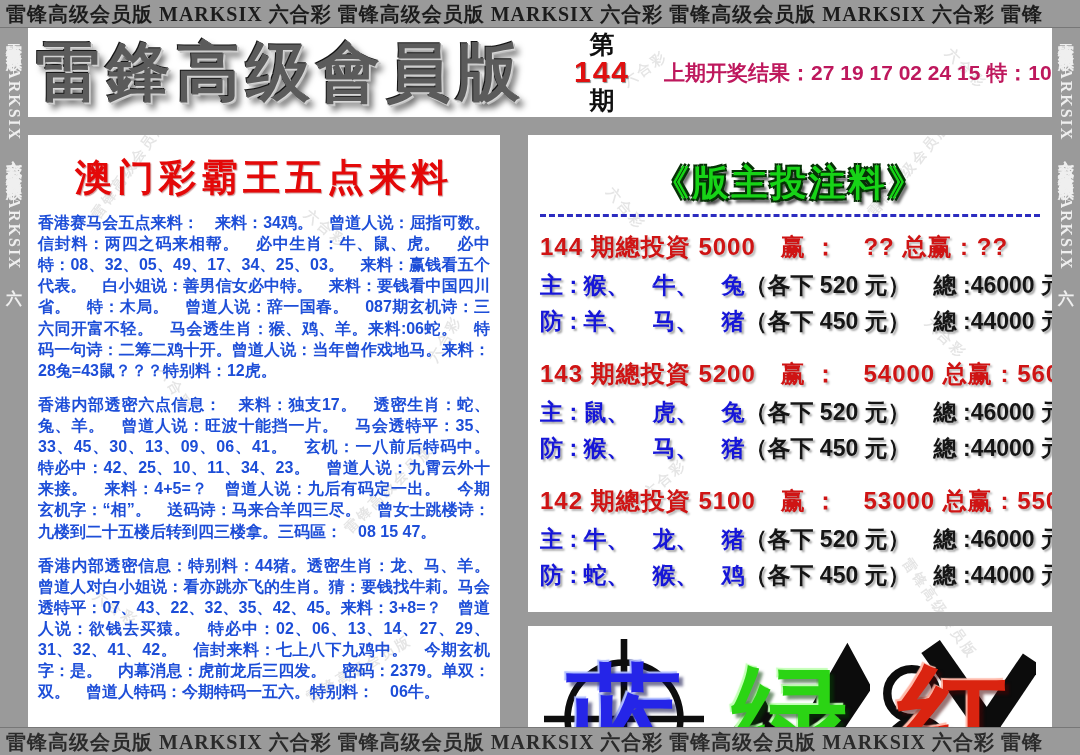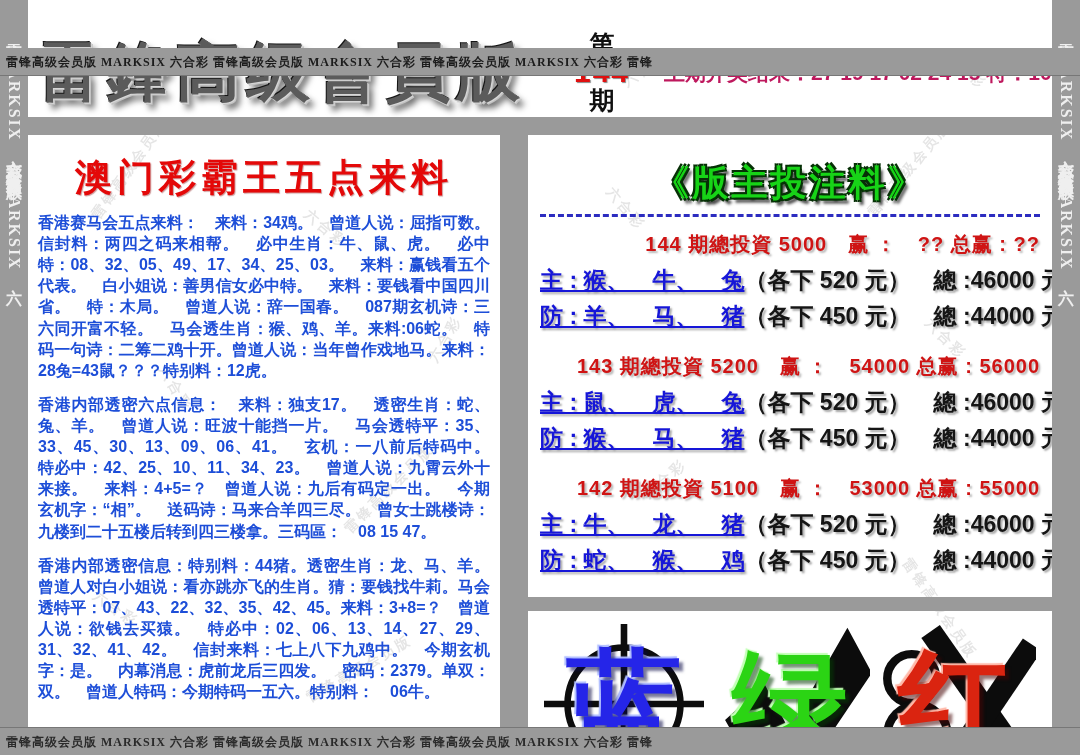--- a/index.html
+++ b/index.html
@@ -5,21 +5,21 @@
   html,body{margin:0;padding:0;}
   body{
     width:1080px;height:755px;position:relative;overflow:hidden;background:#ffffff;
     font-family:"Liberation Sans","DejaVu Sans",sans-serif;
   }
   
   .frame-top,.frame-bottom{
     position:absolute;left:0;width:1080px;height:28px;background:#9a9a9a;
     white-space:nowrap;overflow:hidden;box-sizing:border-box;z-index:6;
     font-family:"Liberation Serif","DejaVu Serif",serif;
-    font-weight:bold;font-size:12px;line-height:28px;letter-spacing:1px;padding-left:6px;margin-top:48px;
+    font-weight:bold;font-size:20px;line-height:28px;letter-spacing:1px;padding-left:6px;
   }
   .frame-top{top:0;color:#1c1c1c;border-bottom:1px solid #777;}
   .frame-bottom{bottom:0;color:#2a2a2a;border-top:1px solid #777;}
   .frame-left,.frame-right{
     position:absolute;top:0;bottom:0;width:28px;background:#9a9a9a;z-index:5;
     writing-mode:vertical-rl;white-space:nowrap;overflow:hidden;box-sizing:border-box;
     font-family:"Liberation Serif","DejaVu Serif",serif;
     font-weight:bold;font-size:16px;line-height:28px;letter-spacing:2px;padding-top:30px;
     color:#efefef;
   }
@@ -61,28 +61,28 @@
     padding:20px 12px;box-sizing:border-box;
   }
   .right-title{
     text-align:center;color:#17d417;font-size:36px;font-weight:900;letter-spacing:3px;
     margin:4px 0 6px;white-space:nowrap;
     text-shadow:2px 2px 0 #063006,-2px -2px 0 #063006,2px -2px 0 #063006,-2px 2px 0 #063006,4px 5px 3px #444;
   }
   .dash-divider{border:none;border-top:3px dashed #2c2cc0;margin:2px 0 14px;}
   .bet-block{margin-bottom:21px;}
   .blk-summary{
-    color:#cf1414;font-size:20px;font-weight:bold;letter-spacing:1px;white-space:nowrap;
-    text-shadow:2px 2px 2px #b9b9b9;margin-bottom:7px;text-align:right;
+    color:#cf1414;font-size:24px;font-weight:bold;letter-spacing:1px;white-space:nowrap;
+    text-shadow:2px 2px 2px #b9b9b9;margin-bottom:7px;
   }
   .blk-line{
     font-size:23px;font-weight:bold;color:#151515;white-space:nowrap;margin-bottom:5px;
     text-shadow:2px 2px 2px #a8a8a8;
   }
-  .blk-label{color:#1616d8;text-decoration:underline;}
+  .blk-label{color:#1616d8;}
   .right-divbar{height:14px;background:#9a9a9a;margin:2px -12px 4px;}
   
   .banner{display:flex;justify-content:space-between;align-items:center;height:178px;padding:0 4px;}
   .banner-item{position:relative;width:160px;height:172px;display:flex;align-items:center;justify-content:center;}
   .banner-item svg{position:absolute;left:0;top:0;width:100%;height:100%;}
   .banner-char{position:relative;z-index:1;font-size:116px;font-weight:900;line-height:1;}
   .char-blue{color:#2525e8;text-shadow:4px 4px 3px rgba(10,10,70,.55),-2px -2px 1px #aebcff;}
   .char-green{color:#2bd414;text-shadow:4px 4px 3px rgba(5,60,5,.55),-2px -2px 1px #c2ffb5;}
   .char-red{color:#da2410;text-shadow:4px 4px 3px rgba(70,5,5,.55),-2px -2px 1px #ffb8a8;}
   

